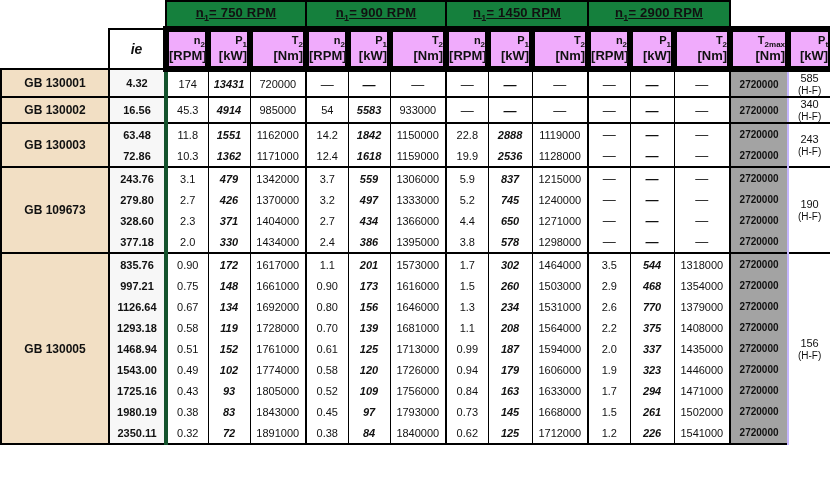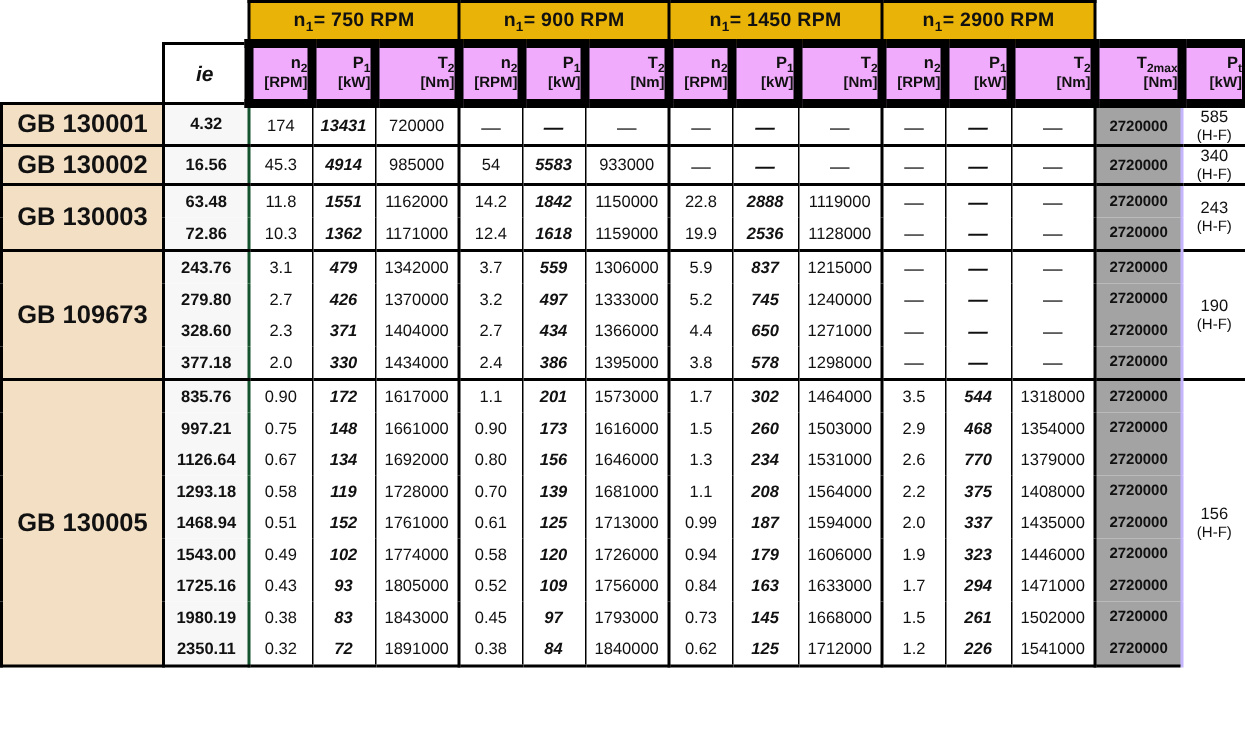--- a/index.html
+++ b/index.html
@@ -10,69 +10,70 @@
     font-size:11px;
     color:#111;
     overflow:hidden;
   }
   #sheet{position:relative;width:830px;height:493px;}
   table{border-collapse:collapse;table-layout:fixed;width:830px;}
   td,th{padding:0;margin:0;}
 
   
   .rpmcell{
-    background:#eab308;
+    background:#15803d;
     border:2px solid #000;
     text-align:center;
     font-weight:bold;
     font-size:13px;
     height:24px;
     letter-spacing:0.2px;
+    text-decoration:underline;
   }
   .rpmcell .sub{font-size:9px;vertical-align:sub;font-weight:bold;}
   .blank-top{border:none;background:#fff;}
 
   
   .sub-h{
     background:#f0abfc;
     border:6px solid #000000;
     text-align:right;
     font-weight:bold;
     font-size:11px;
     line-height:1.05;
     height:34px;
   }
-  .sub-h .u{display:block;font-size:10px;font-weight:bold;}
+  .sub-h .u{display:block;font-size:13px;font-weight:bold;}
   .sub-h .sb{font-size:8px;vertical-align:sub;}
   .ie-h{
     background:#ffffff;border:2px solid #000;text-align:center;
     font-weight:bold;font-style:italic;font-size:14px;margin-top:44px;
   }
   .corner{background:#ffffff;border:none;}
 
   
   td.d{
     border-left:1px solid #000;border-right:1px solid #000;
     text-align:center;height:21px;font-size:11px;background:#fff;
   }
   td.ie{
-    border-left:2px solid #000;border-right:2px solid #14532d;
+    border-left:2px solid #000;border-right:4px solid #14532d;
     text-align:center;font-weight:bold;background:#f7f7f7;font-size:11px;
   }
   td.n2{font-weight:normal;}
   td.p1{font-weight:bold;font-style:italic;}
   td.t2{font-weight:normal;}
   td.grp-end{border-right:2px solid #000;}
   td.grp-start{border-left:2px solid #000;}
   td.model{
     border:2px solid #000;
     background:#f2dfc4;
     text-align:center;
     font-weight:bold;
-    font-size:17px;
+    font-size:12px;
     vertical-align:middle;
   }
   td.t2max{
     border-left:2px solid #000;border-right:1px solid #000;
     text-align:center;font-size:10px;background:#a3a3a3;font-weight:bold;
   }
   td.pt{
     border-left:2px solid #c4b5fd;border-right:2px solid #000;
     text-align:center;font-size:11px;background:#fff;vertical-align:middle;
     line-height:1.15;

